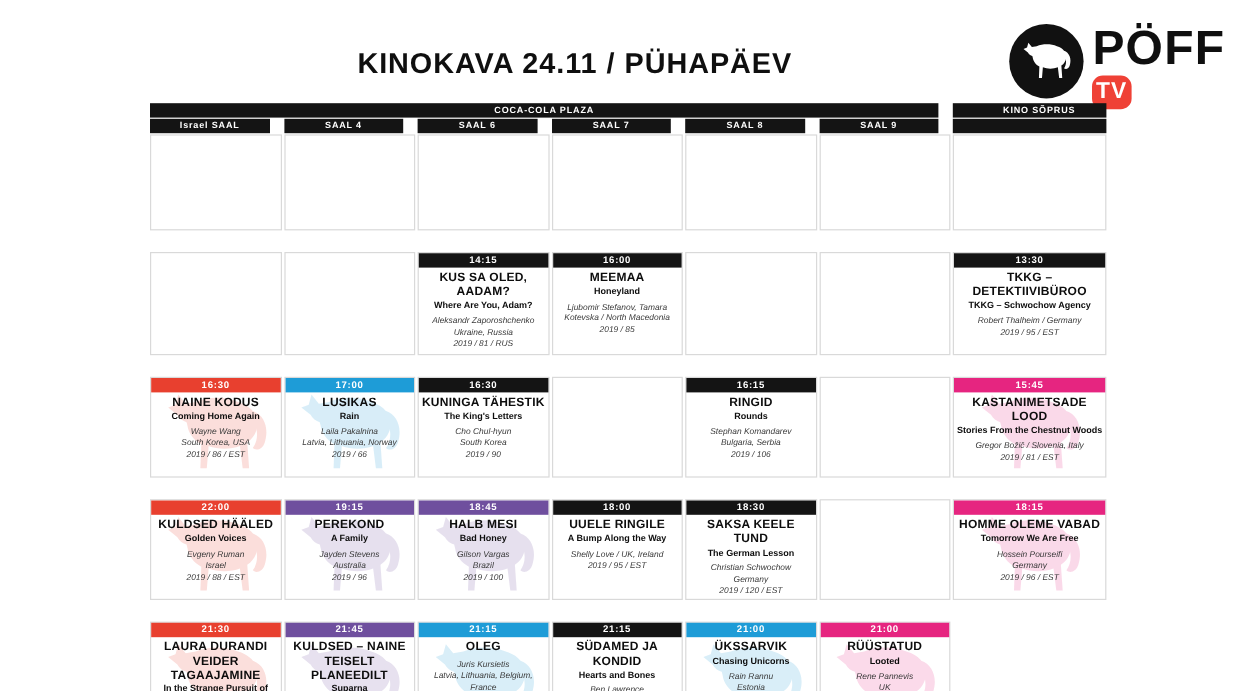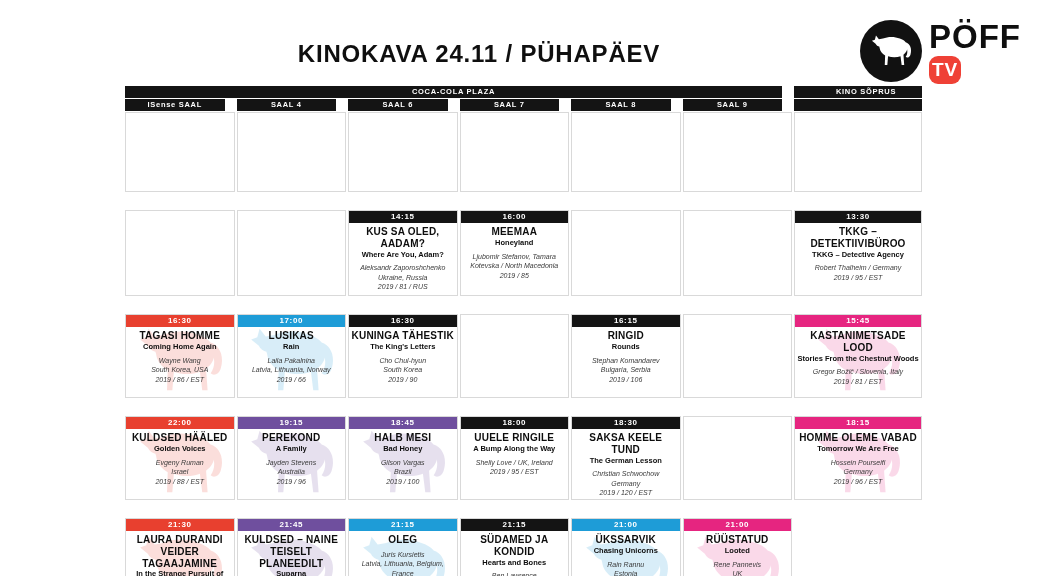--- a/index.html
+++ b/index.html
@@ -12,21 +12,21 @@
     font-size:24px; font-weight:bold; letter-spacing:0.8px; color:#0f0f0f;
   }
   
   .logo { position:absolute; top:20px; right:26px; display:flex; align-items:flex-start; }
   .logo-circle {
     width:62px; height:62px; border-radius:50%; background:#111;
     display:flex; align-items:center; justify-content:center; flex:0 0 auto;
   }
   .logo-circle svg { width:44px; height:38px; color:#fff; }
   .logo-right { margin-left:7px; display:flex; flex-direction:column; align-items:flex-start; }
-  .logo-brand { font-size:33px; font-weight:bold; letter-spacing:1px; line-height:1; color:#0f0f0f; }
+  .logo-brand { font-size:40px; font-weight:bold; letter-spacing:1px; line-height:1; color:#0f0f0f; }
   .logo-tv {
     margin-top:3px; background:#ef4136; color:#fff; font-weight:bold; font-size:19px;
     line-height:1; padding:4px 3px 5px; border-radius:9px; letter-spacing:1px;
   }
   
   .schedule { position:absolute; left:125px; top:86px; width:797px; }
   .hdr-grid { display:grid; grid-template-columns:repeat(6,1fr) 128px; gap:0 12px; margin-bottom:1px; }
   .hdr-cell {
     background:#141414; color:#fff; height:12px; line-height:12px;
     font-size:7.5px; font-weight:bold; text-align:center; letter-spacing:0.7px;
@@ -78,21 +78,21 @@
       <div class="logo-tv">TV</div>
     </div>
   </div>
 
   <div class="schedule">
     <div class="hdr-grid">
       <div class="hdr-cell venue-ccp">COCA-COLA PLAZA</div>
       <div class="hdr-cell venue-ks">KINO SÕPRUS</div>
     </div>
     <div class="hdr-grid">
-      <div class="hdr-cell">ISense SAAL</div>
+      <div class="hdr-cell">Israel SAAL</div>
       <div class="hdr-cell">SAAL 4</div>
       <div class="hdr-cell">SAAL 6</div>
       <div class="hdr-cell">SAAL 7</div>
       <div class="hdr-cell">SAAL 8</div>
       <div class="hdr-cell">SAAL 9</div>
       <div class="hdr-cell"></div>
     </div>
     <div class="body-grid" id="schedule-body">
         <div class="cell"></div>
         <div class="cell"></div>
@@ -125,34 +125,34 @@
               <div>2019 / 85</div>
             </div>
           </div>
         </div>
         <div class="cell"></div>
         <div class="cell"></div>
         <div class="cell">
           <div class="time" style="background: rgb(20, 20, 20);">13:30</div>
           <div class="film">
             <div class="t-et">TKKG – DETEKTIIVIBÜROO</div>
-            <div class="t-en">TKKG – Detective Agency</div>
+            <div class="t-en">TKKG – Schwochow Agency</div>
             <div class="credits">
               <div>Robert Thalheim / Germany</div>
               <div>2019 / 95 / EST</div>
             </div>
           </div>
         </div>
         <div class="cell">
           <div class="time" style="background: rgb(232, 64, 47);">16:30</div>
           <svg class="wm" viewBox="0 0 120 100" style="color: rgb(232, 64, 47);">
             <use href="#wolf"></use>
           </svg>
           <div class="film">
-            <div class="t-et">TAGASI HOMME</div>
+            <div class="t-et">NAINE KODUS</div>
             <div class="t-en">Coming Home Again</div>
             <div class="credits">
               <div>Wayne Wang</div>
               <div>South Korea, USA</div>
               <div>2019 / 86 / EST</div>
             </div>
           </div>
         </div>
         <div class="cell">
           <div class="time" style="background: rgb(30, 156, 215);">17:00</div>

